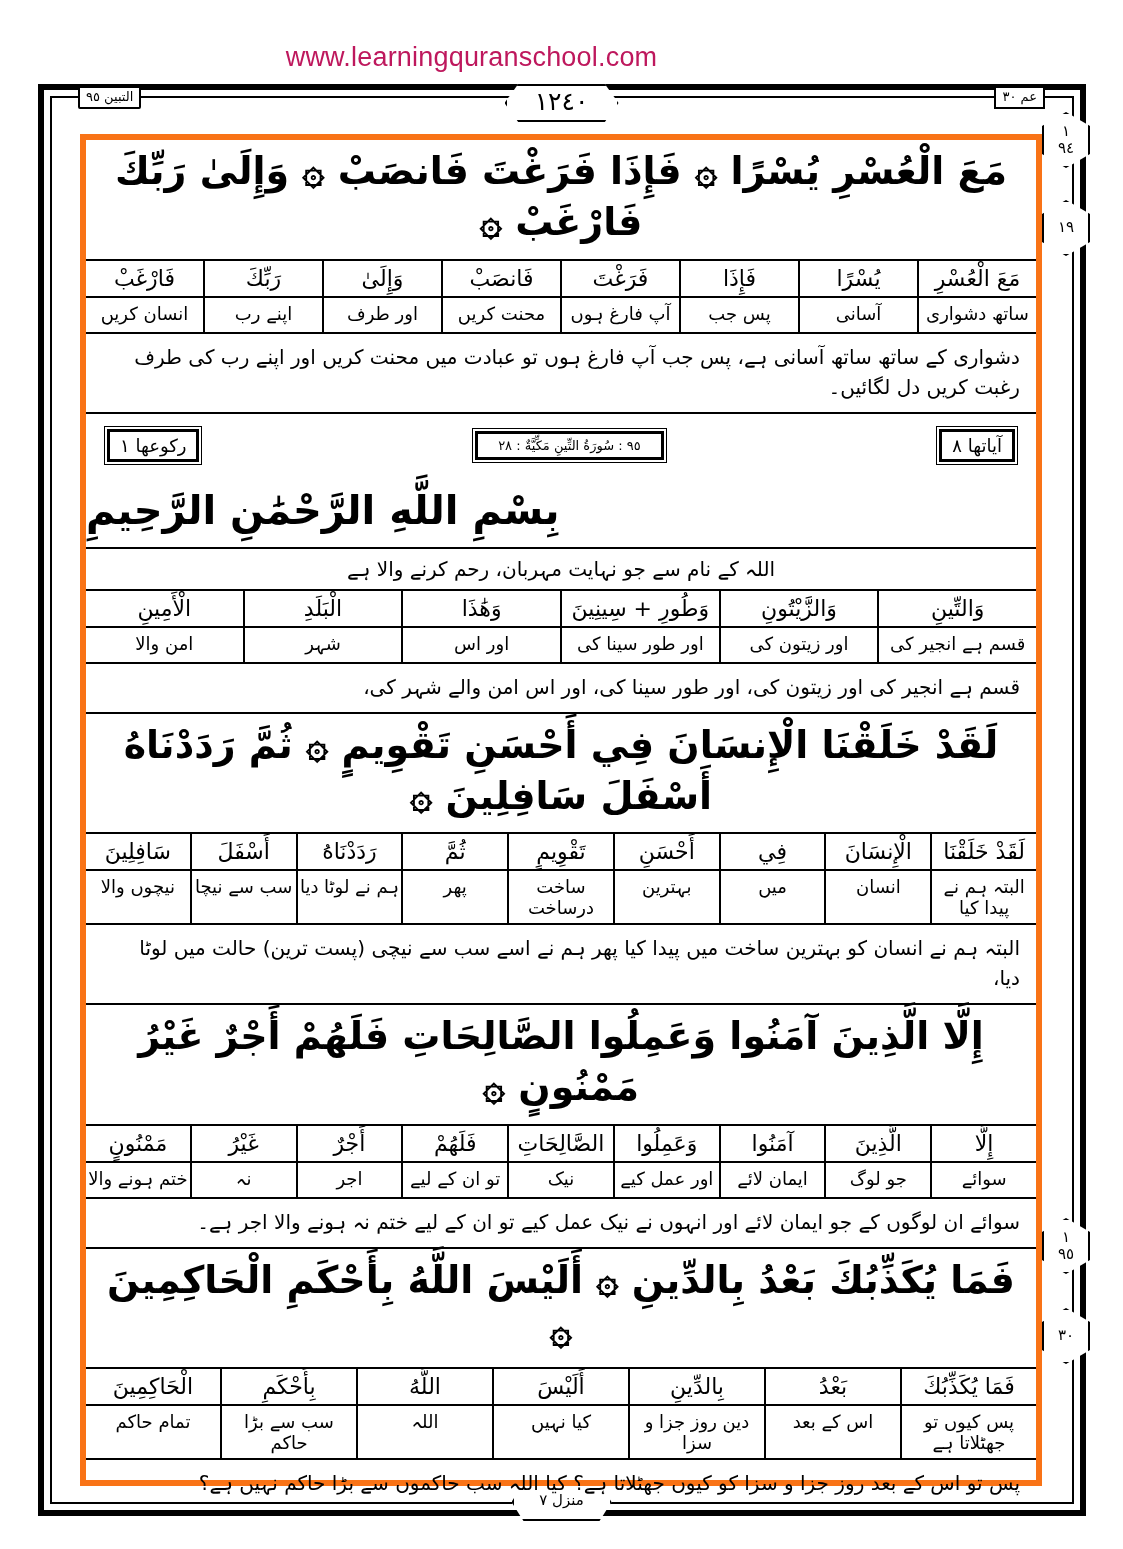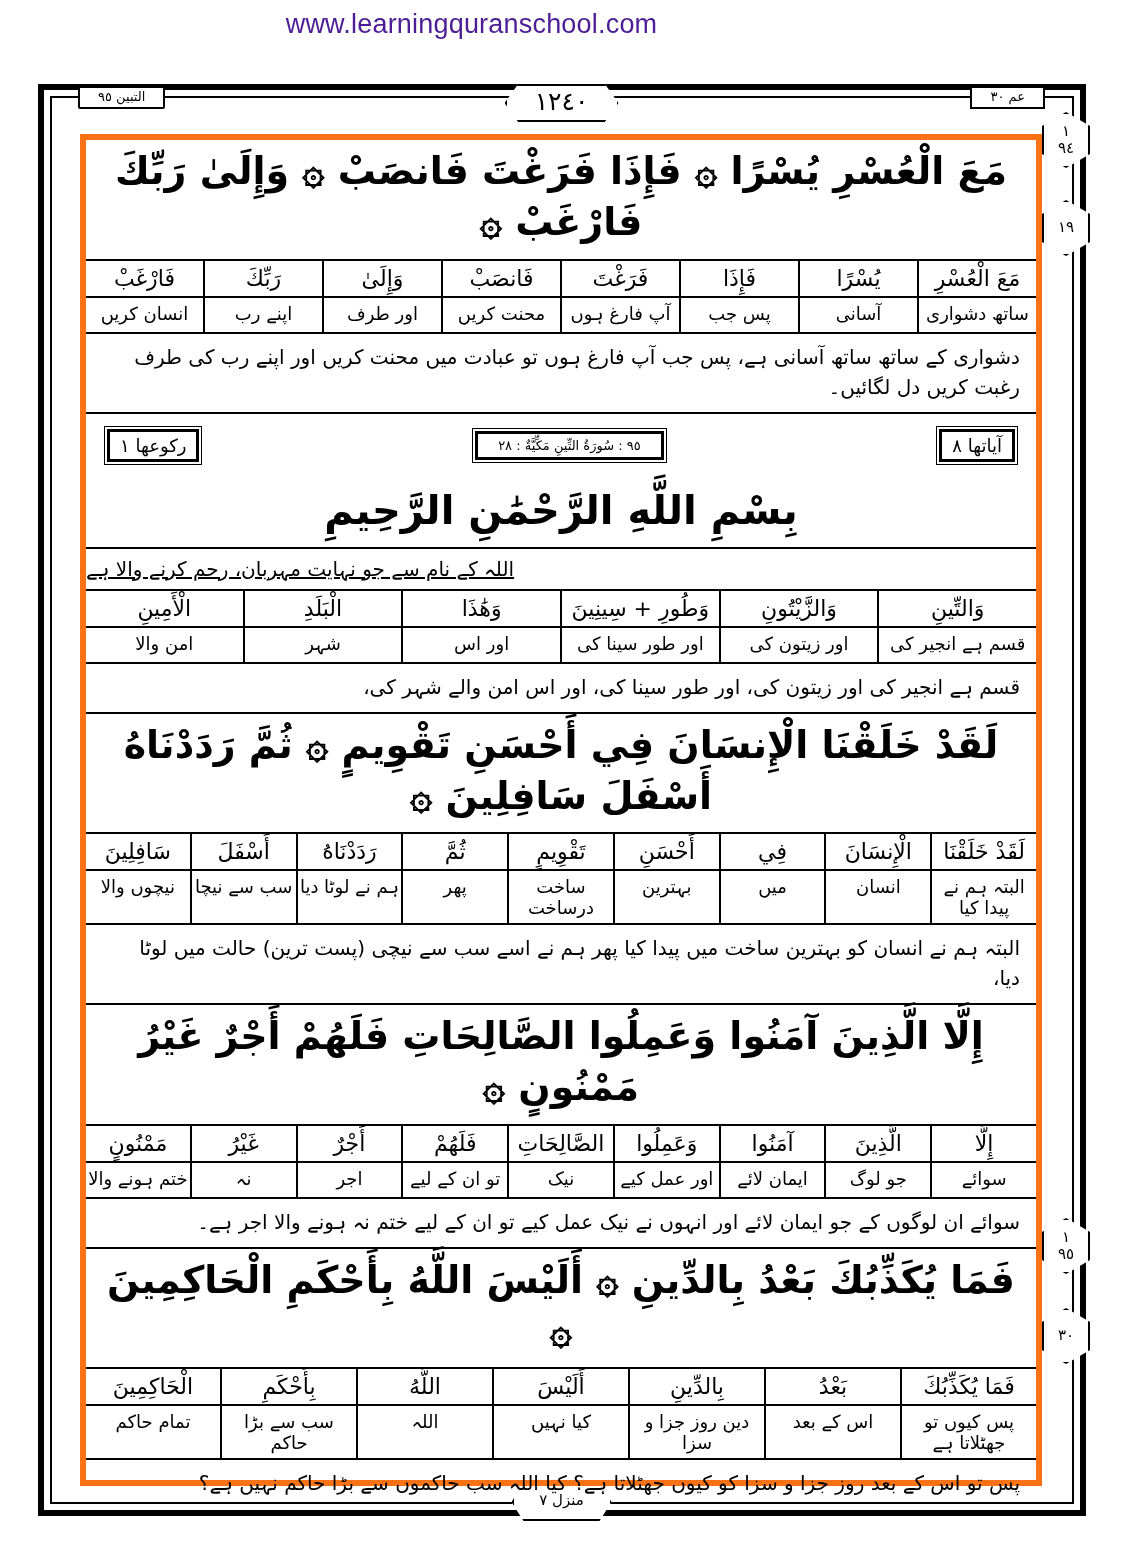--- a/index.html
+++ b/index.html
@@ -16,28 +16,28 @@
     overflow: hidden;
   }
   .page {
     position: relative;
     width: 1123px;
     height: 1549px;
     box-sizing: border-box;
   }
   .site-url {
     position: absolute;
-    top: 9px;
+    top: 42px;
     left: 0;
     width: 943px;
     text-align: center;
     font-family: "Liberation Sans", sans-serif;
     font-size: 27px;
     letter-spacing: 0.2px;
-    color: #4c1d95;
+    color: #be185d;
   }
   
   .frame-outer {
     position: absolute;
     left: 38px;
     top: 84px;
     width: 1048px;
     height: 1432px;
     border: 6px solid #000;
     box-sizing: border-box;
@@ -65,21 +65,21 @@
   }
 
   
   .corner-tag {
     position: absolute;
     background: #fff;
     border: 2px solid #000;
     font-size: 13px;
     direction: rtl;
     text-align: center;
-    padding: 2px 18px;
+    padding: 2px 6px;
     font-family: "DejaVu Sans", sans-serif;
     line-height: 1.15;
     white-space: nowrap;
   }
   .corner-left {
     top: 86px;
     left: 78px;
     border-radius: 2px;
   }
   .corner-right {
@@ -201,32 +201,31 @@
   }
   .band-center {
     border: 4px double #000;
     padding: 6px 22px;
     font-size: 13px;
     direction: rtl;
     text-align: center;
     box-shadow: inset 0 0 0 2px #000;
   }
   .bismillah {
-    text-align: center;
+    text-align: left;
     font-size: 40px;
     padding: 10px 0 14px 0;
     direction: rtl;
     font-weight: bold;
   }
   .bism-trans {
-    text-align: left;
+    text-align: center;
     font-size: 20px;
     padding: 8px 0 8px 0;
     direction: rtl;
-    text-decoration: underline;
   }
 </style>
 </head>
 <body>
 
 <div class="page">
 
   <div class="site-url">www.learningquranschool.com</div>
 
   <div class="frame-outer"></div>

